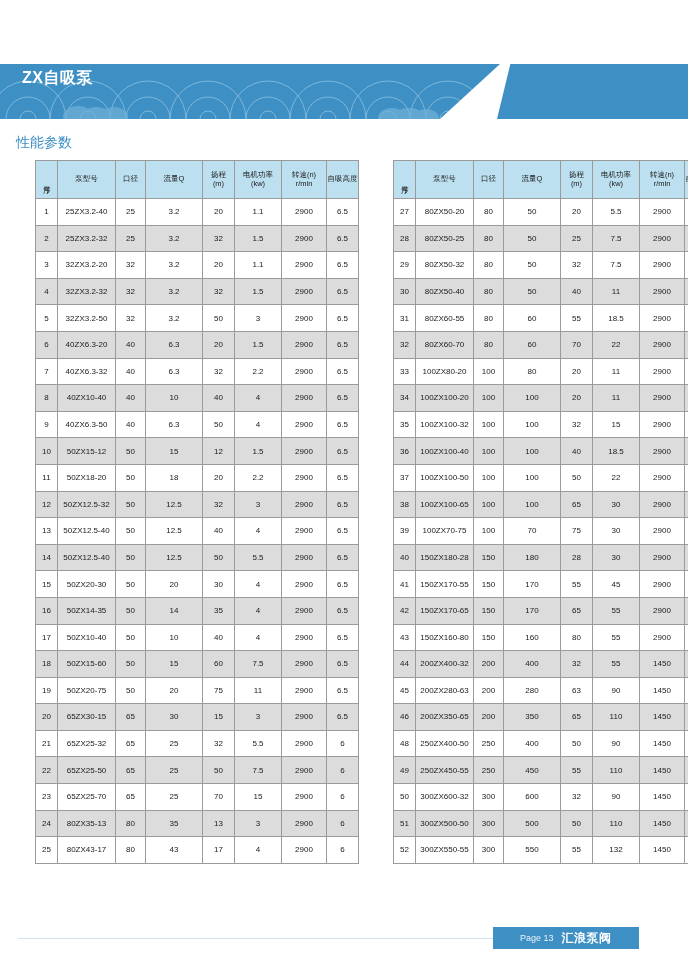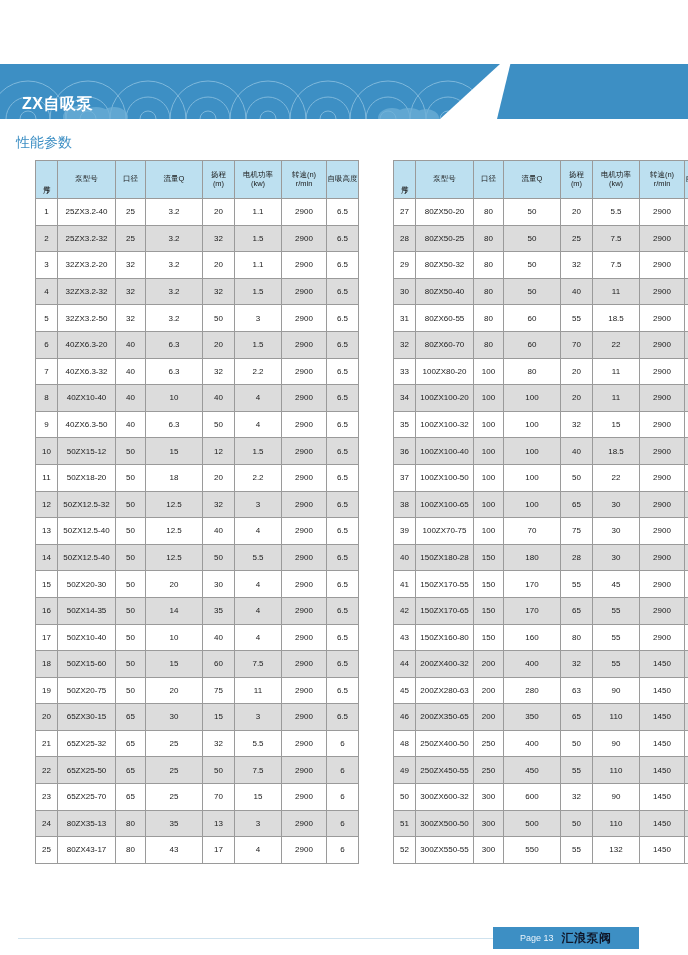--- a/index.html
+++ b/index.html
@@ -26,21 +26,21 @@
   }
   .banner-right {
     position: absolute; left: 497px; top: 0;
     width: 191px; height: 55px;
     background: #3d8fc4;
     overflow: hidden;
     clip-path: polygon(7% 0, 100% 0, 100% 100%, 0 100%);
   }
   .waves { position: absolute; inset: 0; opacity: 0.5; }
   .banner-title {
-    position: absolute; left: 22px; top: 30px;
+    position: absolute; left: 22px; top: 4px;
     color: #ffffff; font-size: 16px; font-weight: bold;
     letter-spacing: 0.5px; white-space: nowrap; z-index: 3;
   }
 
   
   .section-title {
     position: absolute; left: 16px; top: 134px;
     color: #3d8fc4; font-size: 14px; white-space: nowrap;
   }
 
@@ -98,21 +98,21 @@
   }
   .footer-badge {
     position: absolute; left: 493px; top: 927px;
     height: 22px;
     background: #3d8fc4;
     display: flex; align-items: center; gap: 8px;
     padding: 0 27px;
     white-space: nowrap;
   }
   .footer-page { color: #e8f3fb; font-size: 9px; }
-  .footer-brand { color: #0f172a; font-size: 12px; font-weight: bold; letter-spacing: 0.5px; }
+  .footer-brand { color: #ffffff; font-size: 12px; font-weight: bold; letter-spacing: 0.5px; }
 </style>
 </head>
 <body>
 
 <div class="page">
 
   <div class="banner">
     <div class="banner-left">
       <svg class="waves" viewBox="0 0 500 55" preserveAspectRatio="none">
         <g fill="none" stroke="#bfe0f2" stroke-width="1">

